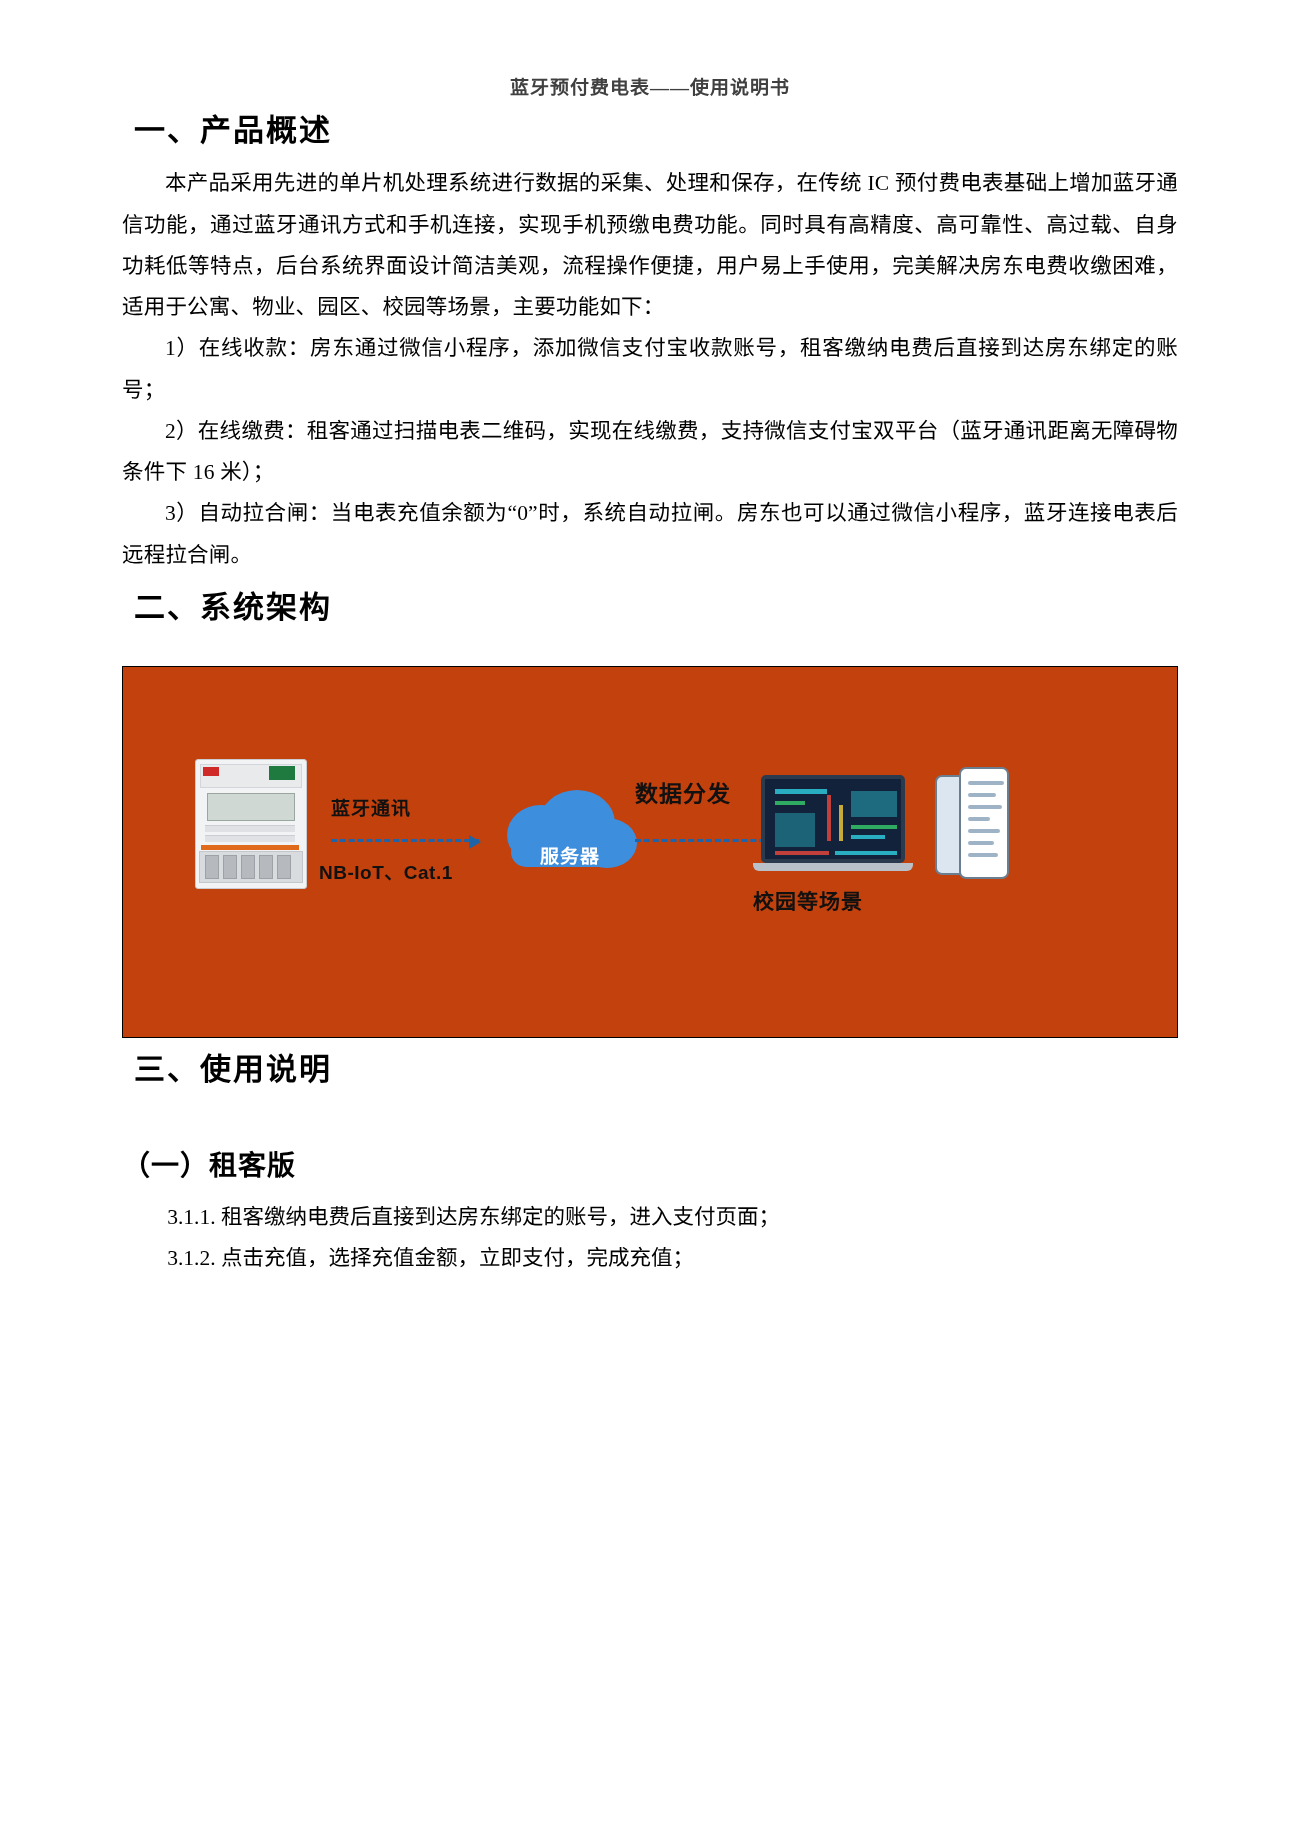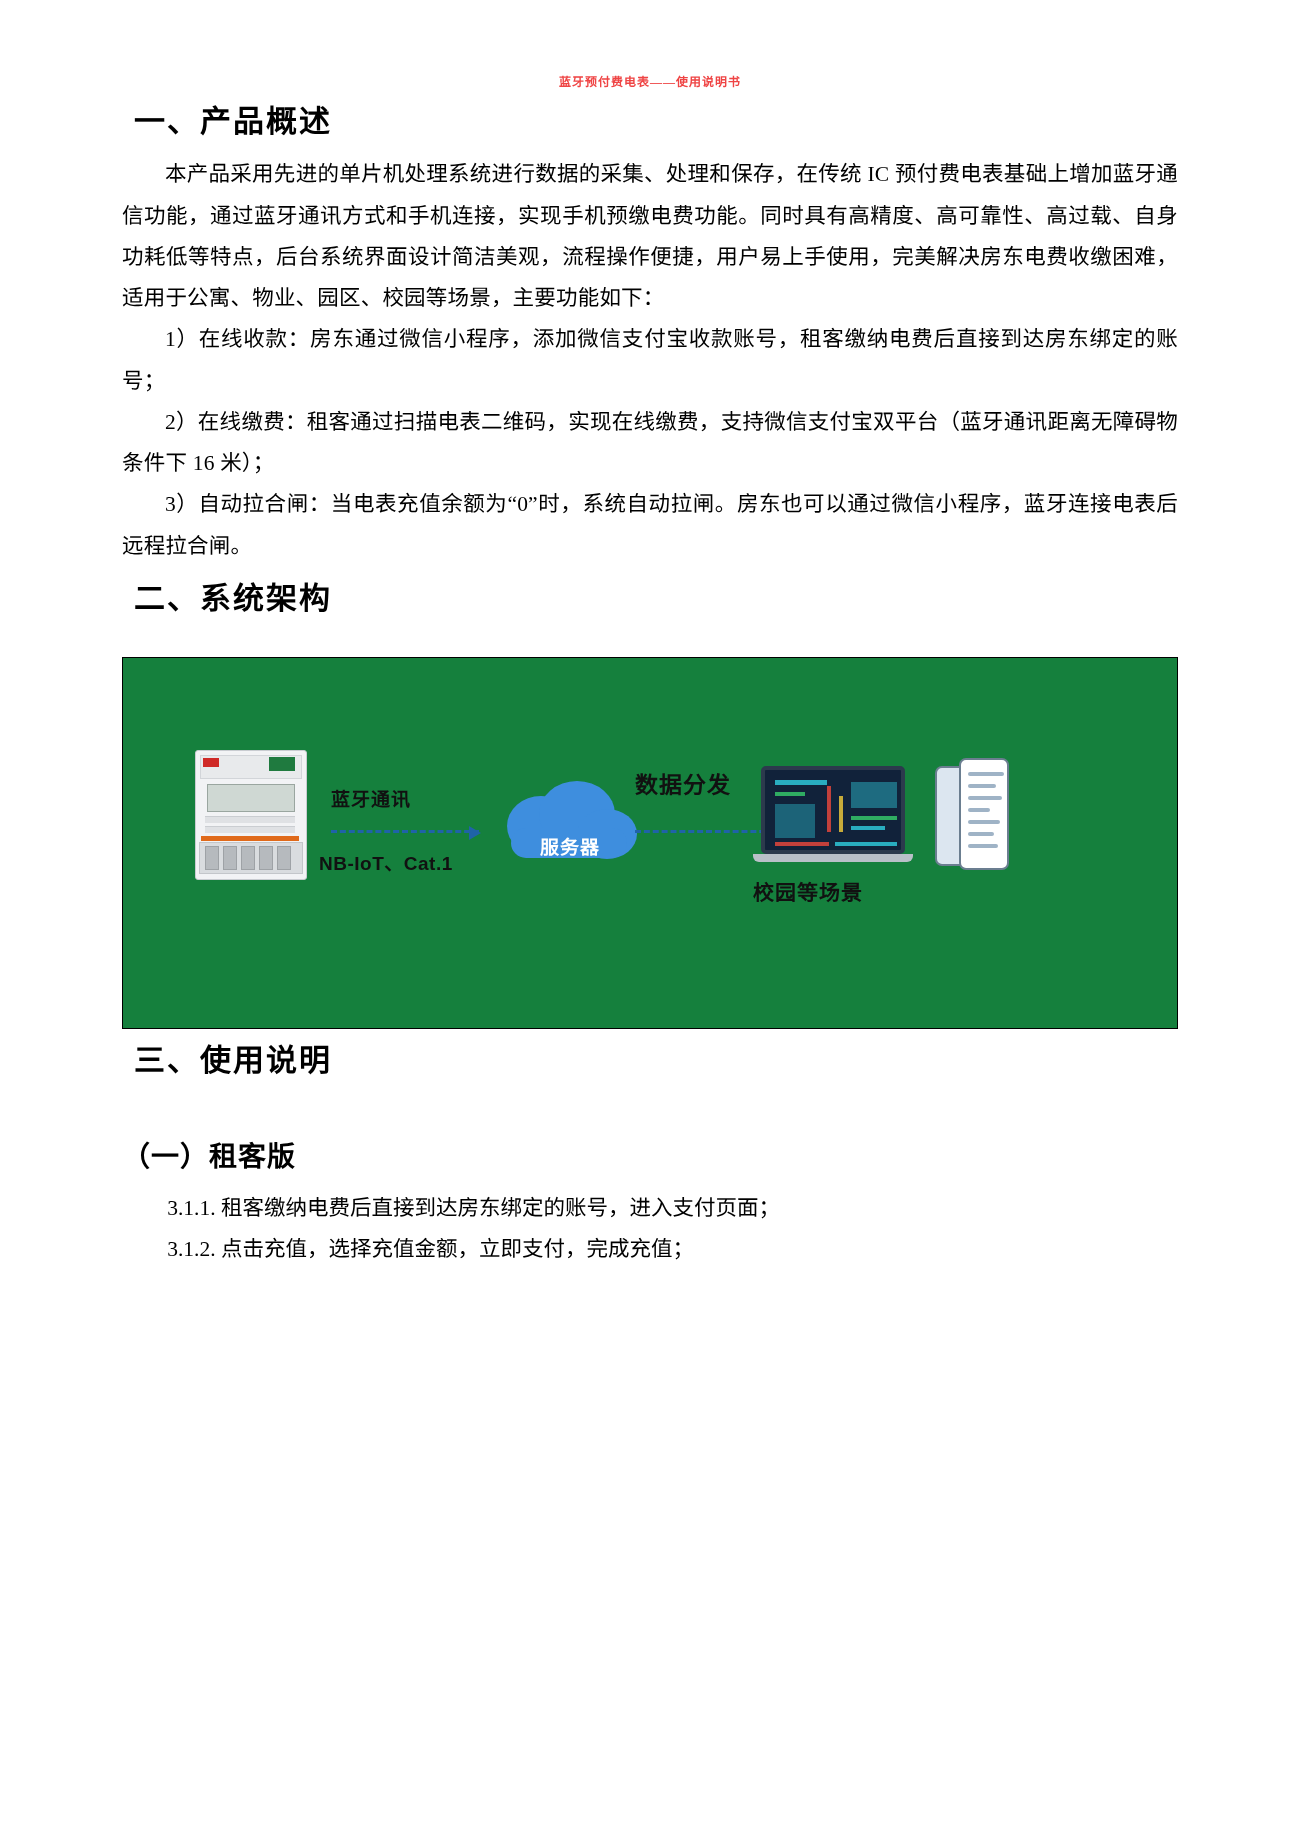--- a/index.html
+++ b/index.html
@@ -17,25 +17,25 @@
   }
   .page {
     position: relative;
     width: 1300px;
     height: 1839px;
     box-sizing: border-box;
     padding: 0 122px;
   }
   .header-title {
     text-align: center;
-    font-size: 12px;
+    font-size: 19px;
     font-weight: bold;
     letter-spacing: 1px;
     padding-top: 72px;
-    color: #ef4444;
+    color: #404040;
   }
   h1.section-heading {
     font-size: 31px;
     font-weight: bold;
     margin: 12px;
     letter-spacing: 2px;
     line-height: 1.3;
   }
   .sec1-heading { margin-top: 28px; }
   .body-text {
@@ -49,21 +49,21 @@
   .indent { text-indent: 2em; }
   .para-block { margin-top: 10px; }
   .sec2-heading {
     margin-top: 118px;
   }
   .diagram-box {
     margin-top: 38px;
     border: 1px solid #000;
     height: 370px;
     position: relative;
-    background: #15803d;
+    background: #c2410c;
   }
   .sec3-heading { margin-top: 42px; }
   .subheading {
     font-size: 28px;
     font-weight: bold;
     margin: 0;
     padding-top: 40px;
     letter-spacing: 1px;
   }
   .list-line {

